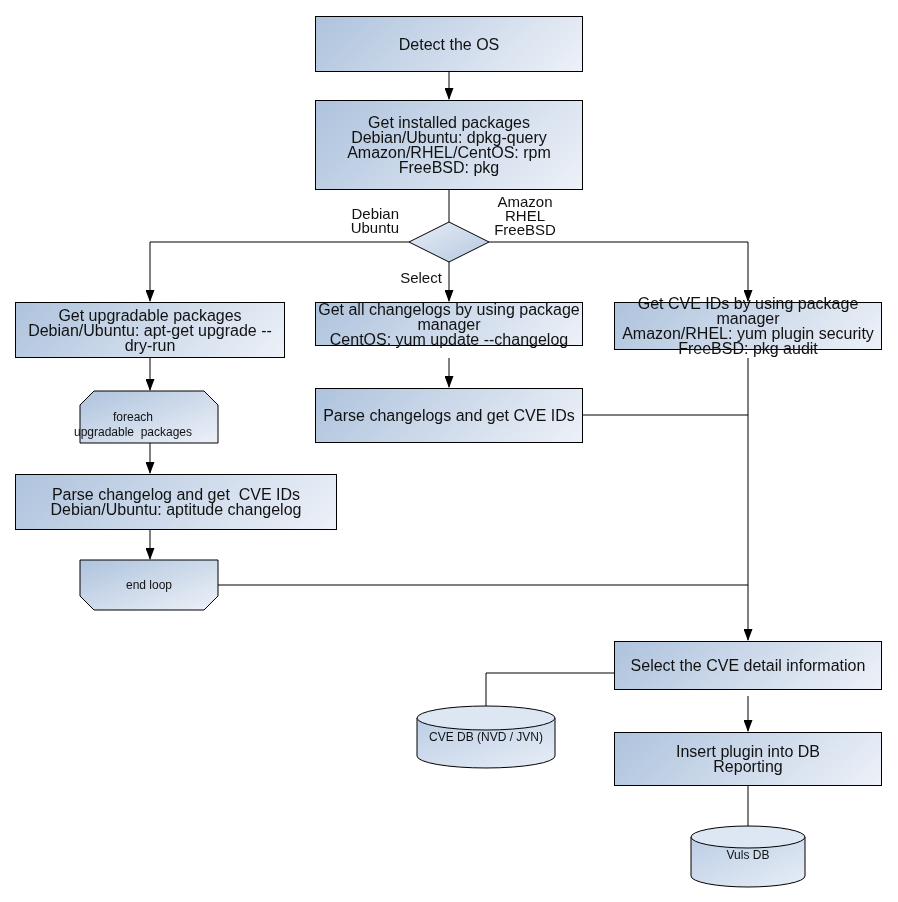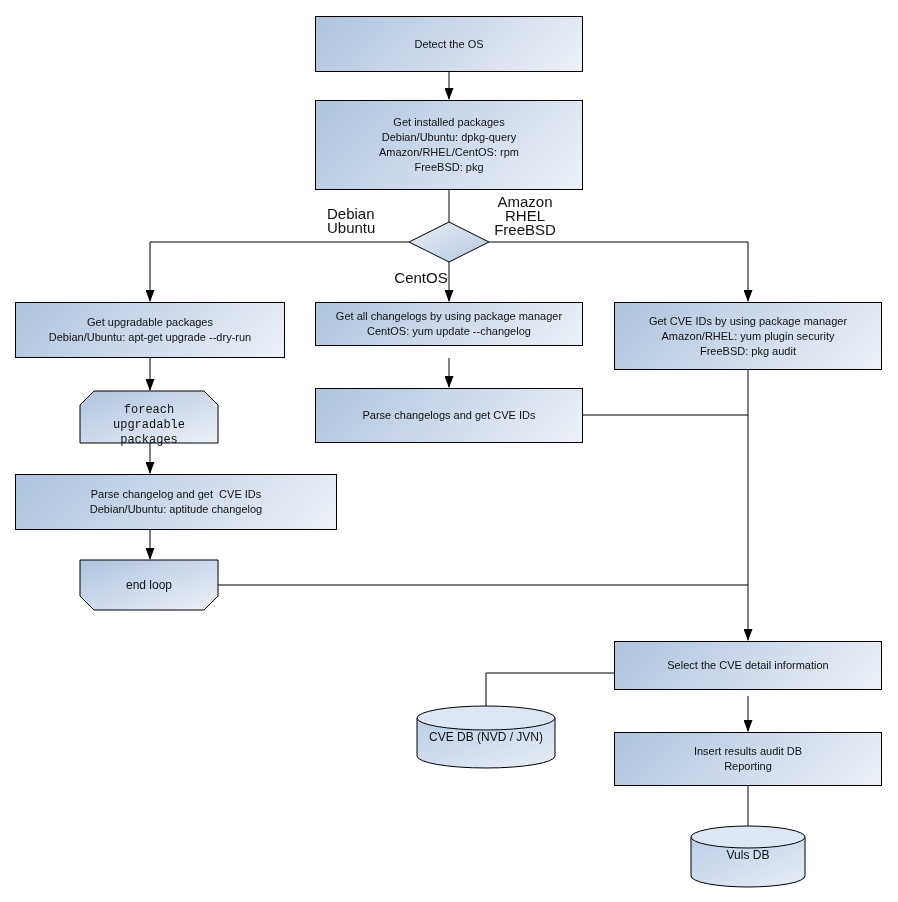--- a/index.html
+++ b/index.html
@@ -12,21 +12,21 @@
     overflow:hidden;
   }
   .canvas svg{position:absolute;left:0;top:0;}
   .conn{stroke:#000;stroke-width:1;fill:none;}
   .shape{stroke:#000;stroke-width:1;}
   .node{
     position:absolute;box-sizing:border-box;
     border:1px solid #000;
     background:linear-gradient(135deg,#aec3dd 0%,#edf1f8 100%);
     display:flex;align-items:center;justify-content:center;
-    text-align:center;font-size:11px;line-height:15px;
+    text-align:center;font-size:16px;line-height:15px;
     white-space:pre-wrap;
   }
   .shape-label{
     position:absolute;box-sizing:border-box;
     display:flex;align-items:center;justify-content:center;
     text-align:center;font-size:12px;line-height:15px;
     white-space:pre-wrap;pointer-events:none;
   }
   .edge-label{
     position:absolute;box-sizing:border-box;
@@ -100,40 +100,40 @@
 Debian/Ubuntu: apt-get upgrade --dry-run</div>
 
   <div class="node" style="left:15px;top:474px;width:322px;height:56px;">Parse changelog and get  CVE IDs
 Debian/Ubuntu: aptitude changelog</div>
 
   <div class="node" style="left:315px;top:302px;width:268px;height:44px;">Get all changelogs by using package manager
 CentOS: yum update --changelog</div>
 
   <div class="node" style="left:315px;top:388px;width:268px;height:55px;">Parse changelogs and get CVE IDs</div>
 
-  <div class="node" style="left:614px;top:302px;width:268px;height:68px;">Get CVE IDs by using package manager
+  <div class="node" style="left:614px;top:302px;width:268px;height:48px;">Get CVE IDs by using package manager
 Amazon/RHEL: yum plugin security
 FreeBSD: pkg audit</div>
 
   <div class="node" style="left:614px;top:641px;width:268px;height:49px;">Select the CVE detail information</div>
 
-  <div class="node" style="left:614px;top:732px;width:268px;height:54px;">Insert results audit DB
+  <div class="node" style="left:614px;top:732px;width:268px;height:54px;">Insert plugin into DB
 Reporting</div>
 
-  <div class="shape-label" style="left:80px;top:391px;width:138px;height:68px;font-family:Liberation Mono, monospace;">foreach
+  <div class="shape-label" style="left:64px;top:391px;width:138px;height:68px;">foreach
 upgradable  packages</div>
 
   <div class="shape-label" style="left:80px;top:560px;width:138px;height:50px;">end loop</div>
 
   <div class="shape-label" style="left:417px;top:711px;width:138px;height:52px;">CVE DB (NVD / JVN)</div>
 
   <div class="shape-label" style="left:691px;top:830px;width:114px;height:50px;">Vuls DB</div>
 
-  <div class="edge-label" style="left:327px;top:207px;width:72px;text-align:left;">Debian
+  <div class="edge-label" style="left:327px;top:207px;width:72px;text-align:right;">Debian
 Ubuntu</div>
 
   <div class="edge-label" style="left:494px;top:195px;width:62px;text-align:center;">Amazon
 RHEL
 FreeBSD</div>
 
-  <div class="edge-label" style="left:390px;top:271px;width:62px;text-align:center;">CentOS</div>
+  <div class="edge-label" style="left:390px;top:271px;width:62px;text-align:center;">Select</div>
 
 </div>
 
 </body></html>

